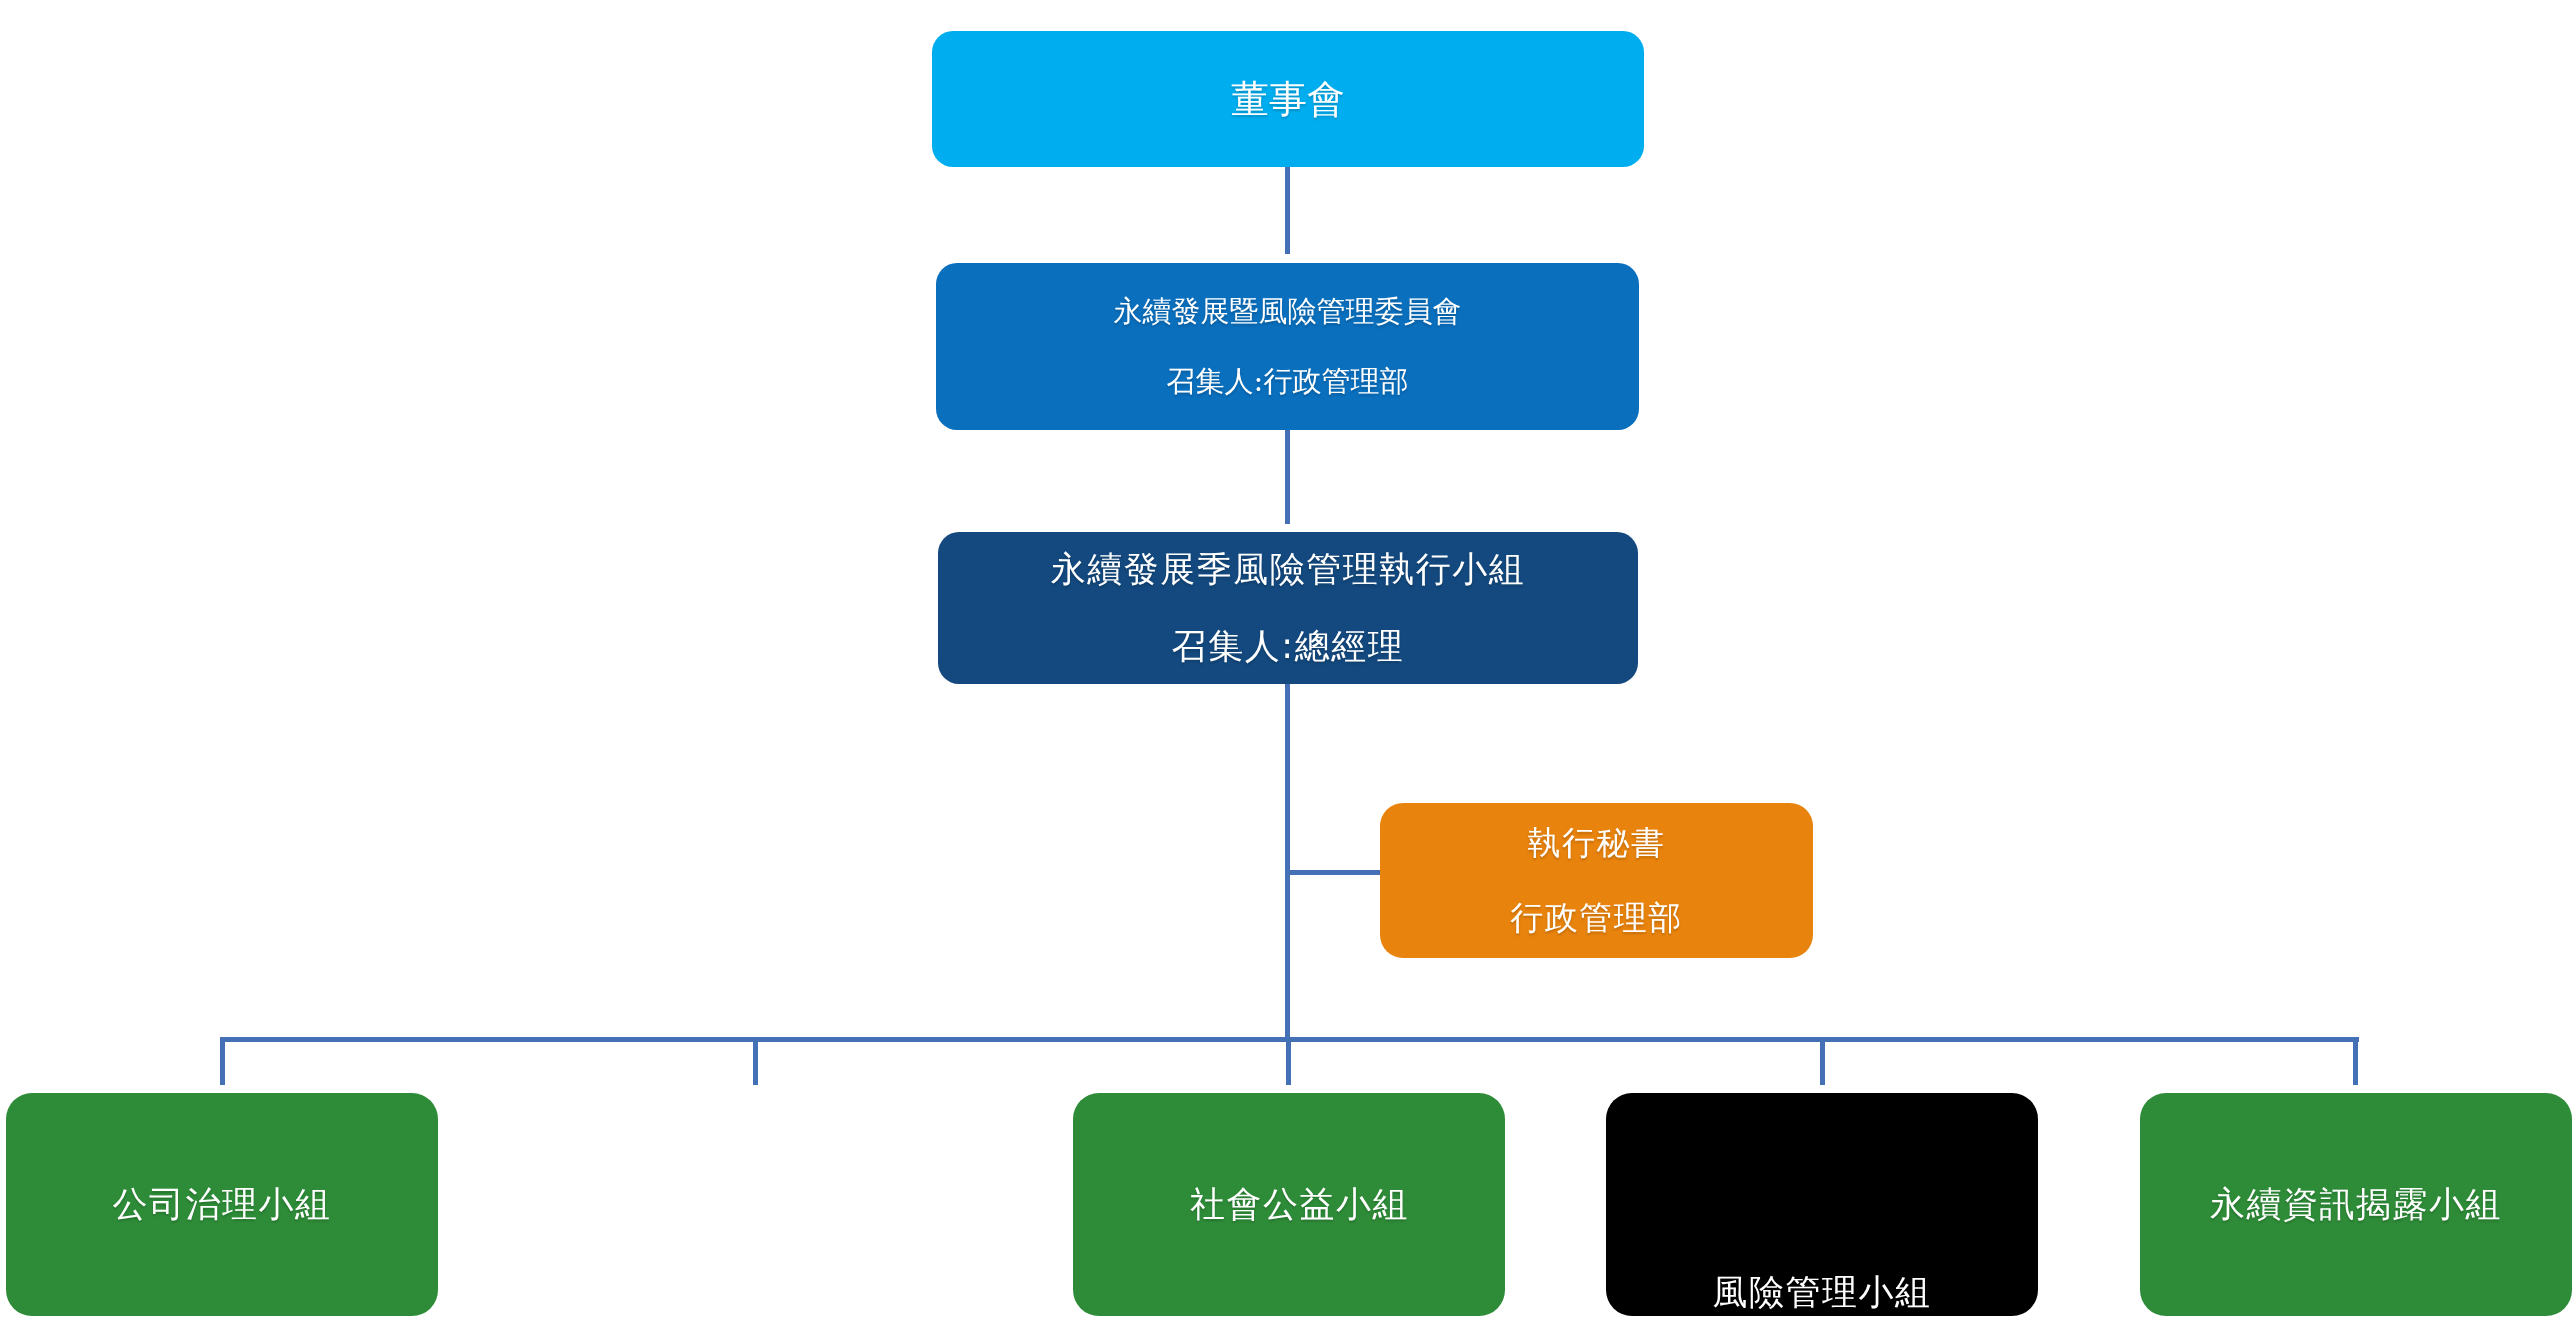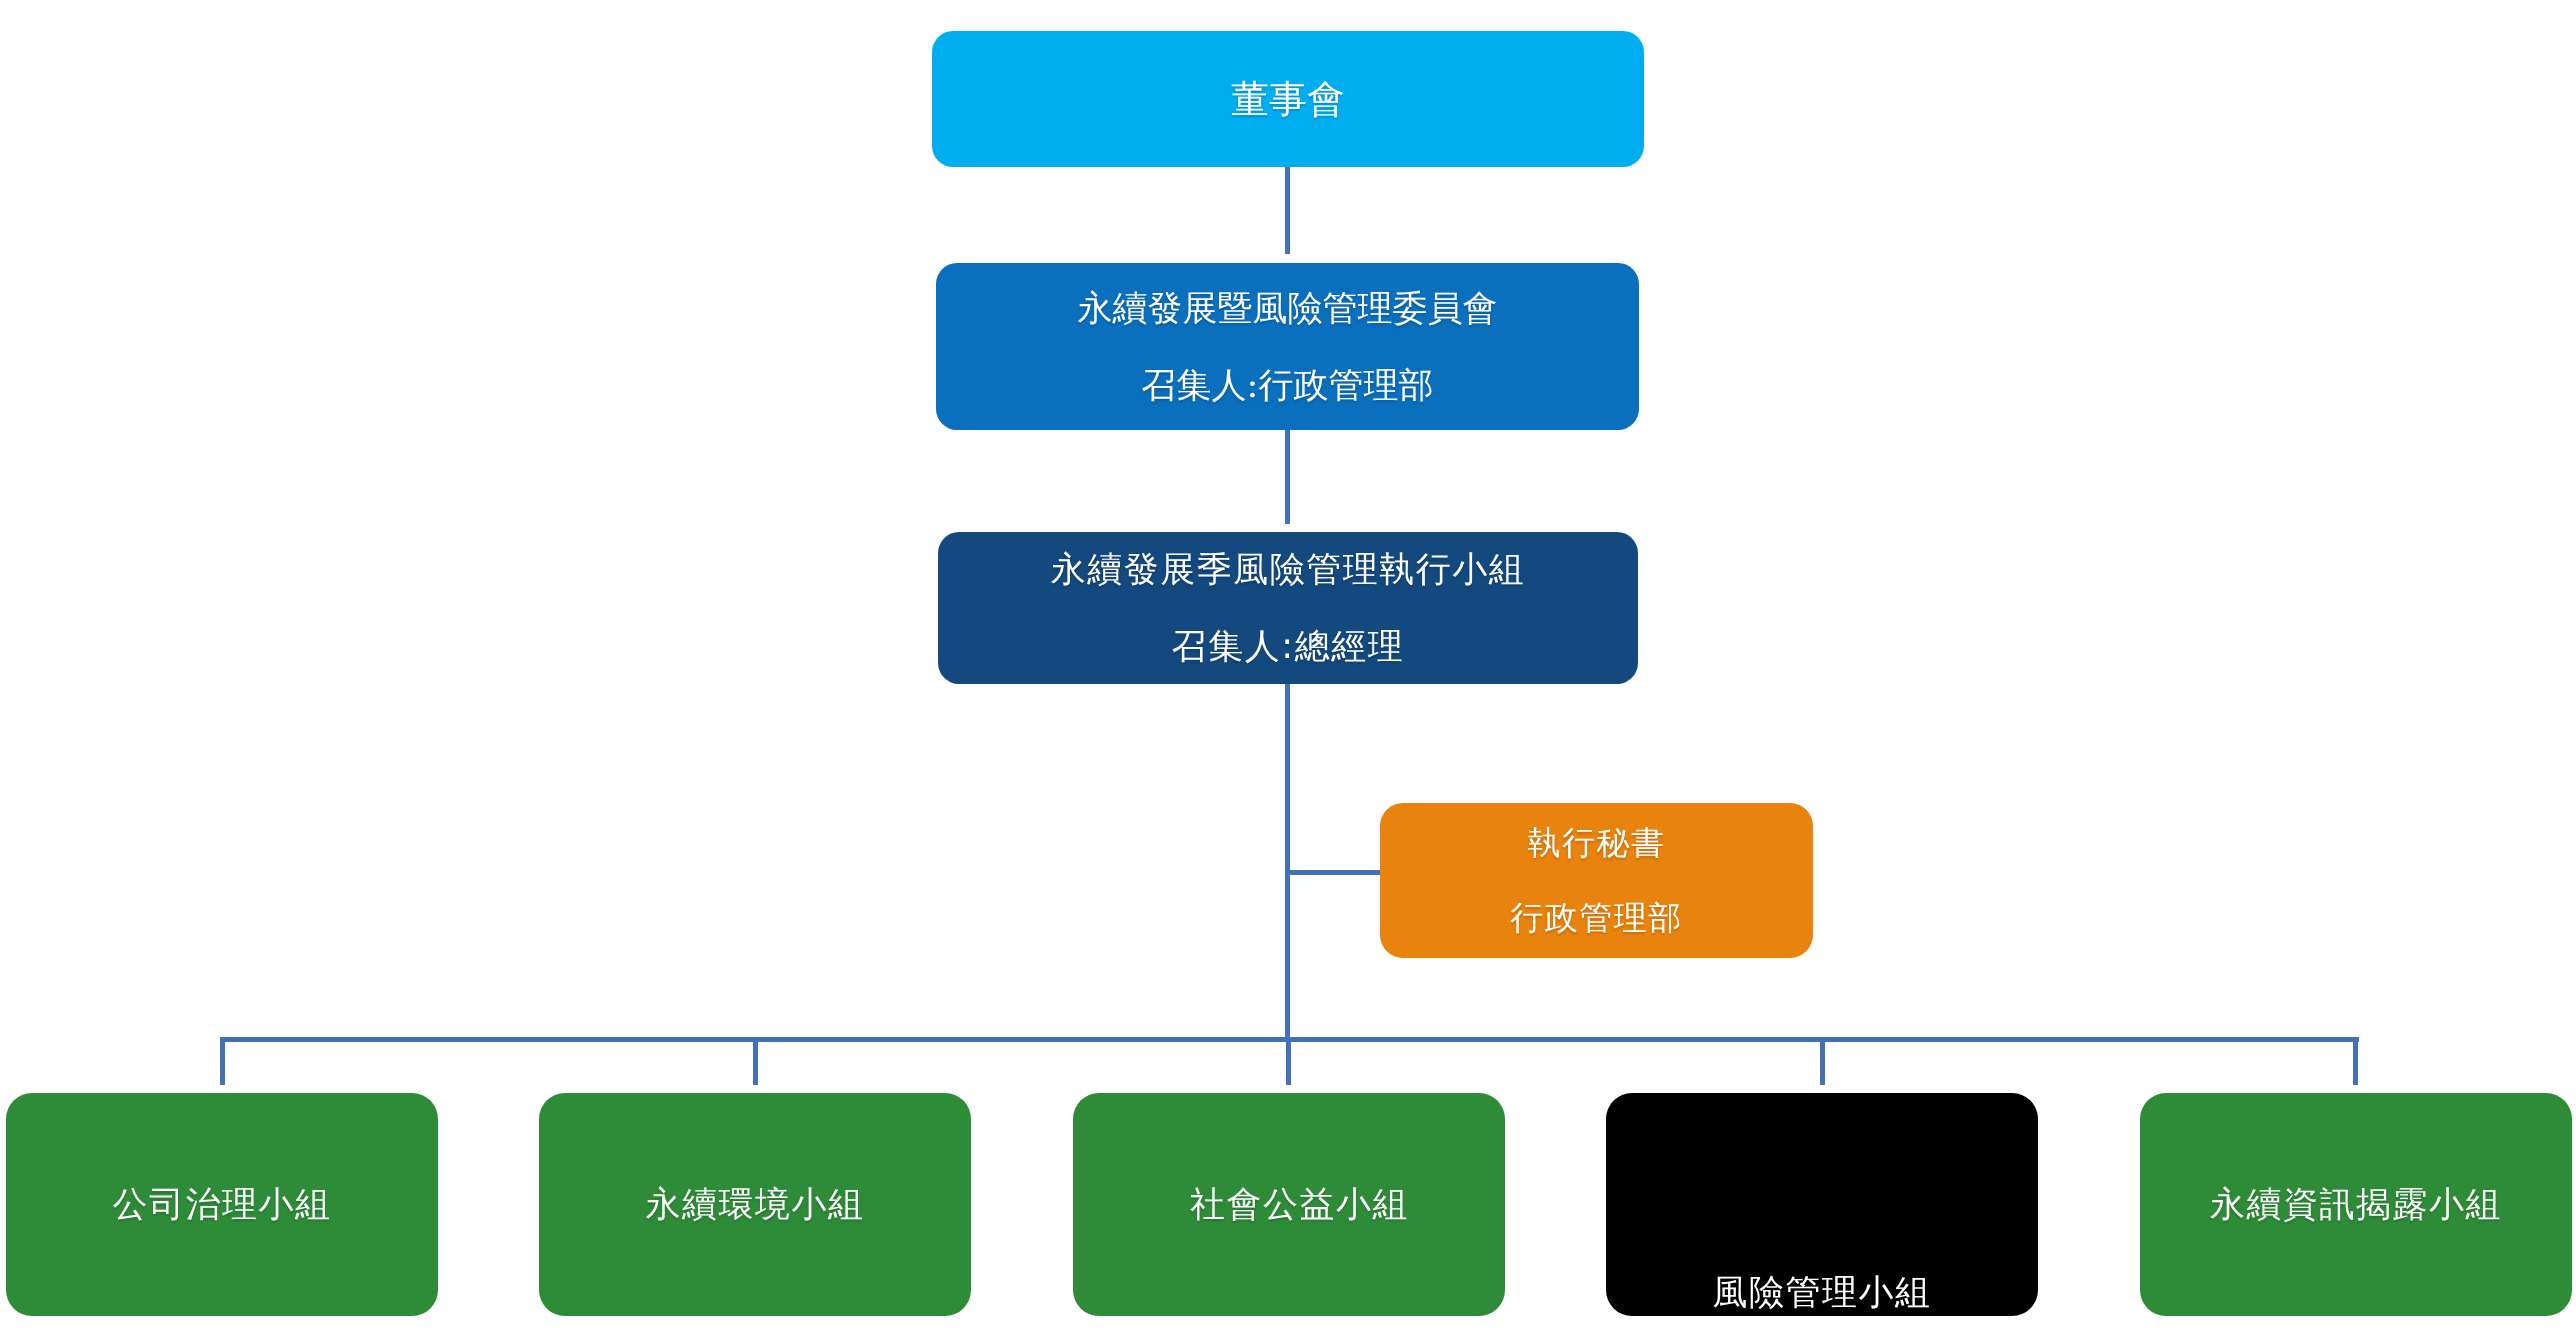--- a/index.html
+++ b/index.html
@@ -30,21 +30,21 @@
   .node .line2 { margin-top: 30px; }
   .serif-face { font-family: "DejaVu Serif", "Liberation Serif", serif; }
 
   
   .node-board {
     left: 932px; top: 23px; width: 712px; height: 136px;
     border-radius: 21px; font-size: 38px;
   }
   .node-committee {
     left: 936px; top: 255px; width: 703px; height: 167px;
-    border-radius: 21px; font-size: 35px;
+    border-radius: 21px; font-size: 29px;
   }
   .node-exec {
     left: 938px; top: 524px; width: 700px; height: 152px;
     border-radius: 21px; font-size: 35px; letter-spacing: 1.5px;
   }
   .node-secretary {
     left: 1380px; top: 795px; width: 433px; height: 155px;
     border-radius: 23px; font-size: 33px; letter-spacing: 1.5px;
   }
   .node-group {
@@ -102,23 +102,20 @@
   </div>
 
   <div class="node node-secretary" style="background-color: rgb(232, 131, 13);">
     <span class="line1">執行秘書</span>
     <span class="line2">行政管理部</span>
   </div>
 
   <div class="node node-group node-group-1" style="background-color: rgb(46, 140, 56);">
     <span class="line1">公司治理小組</span>
   </div>
-  <div class="node node-group node-group-2" style="background-color: rgb(46, 140, 56);">
-    <span class="line1">永續環境小組</span>
-  </div>
   <div class="node node-group node-group-3" style="background-color: rgb(46, 140, 56);">
     <span class="line1">社會公益小組</span>
   </div>
   <div class="node node-group node-group-4" style="background-color: #000000; justify-content: flex-end;">
     <span class="line1">風險管理小組</span>
   </div>
   <div class="node node-group node-group-5" style="background-color: rgb(46, 140, 56);">
     <span class="line1">永續資訊揭露小組</span>
   </div>
 

